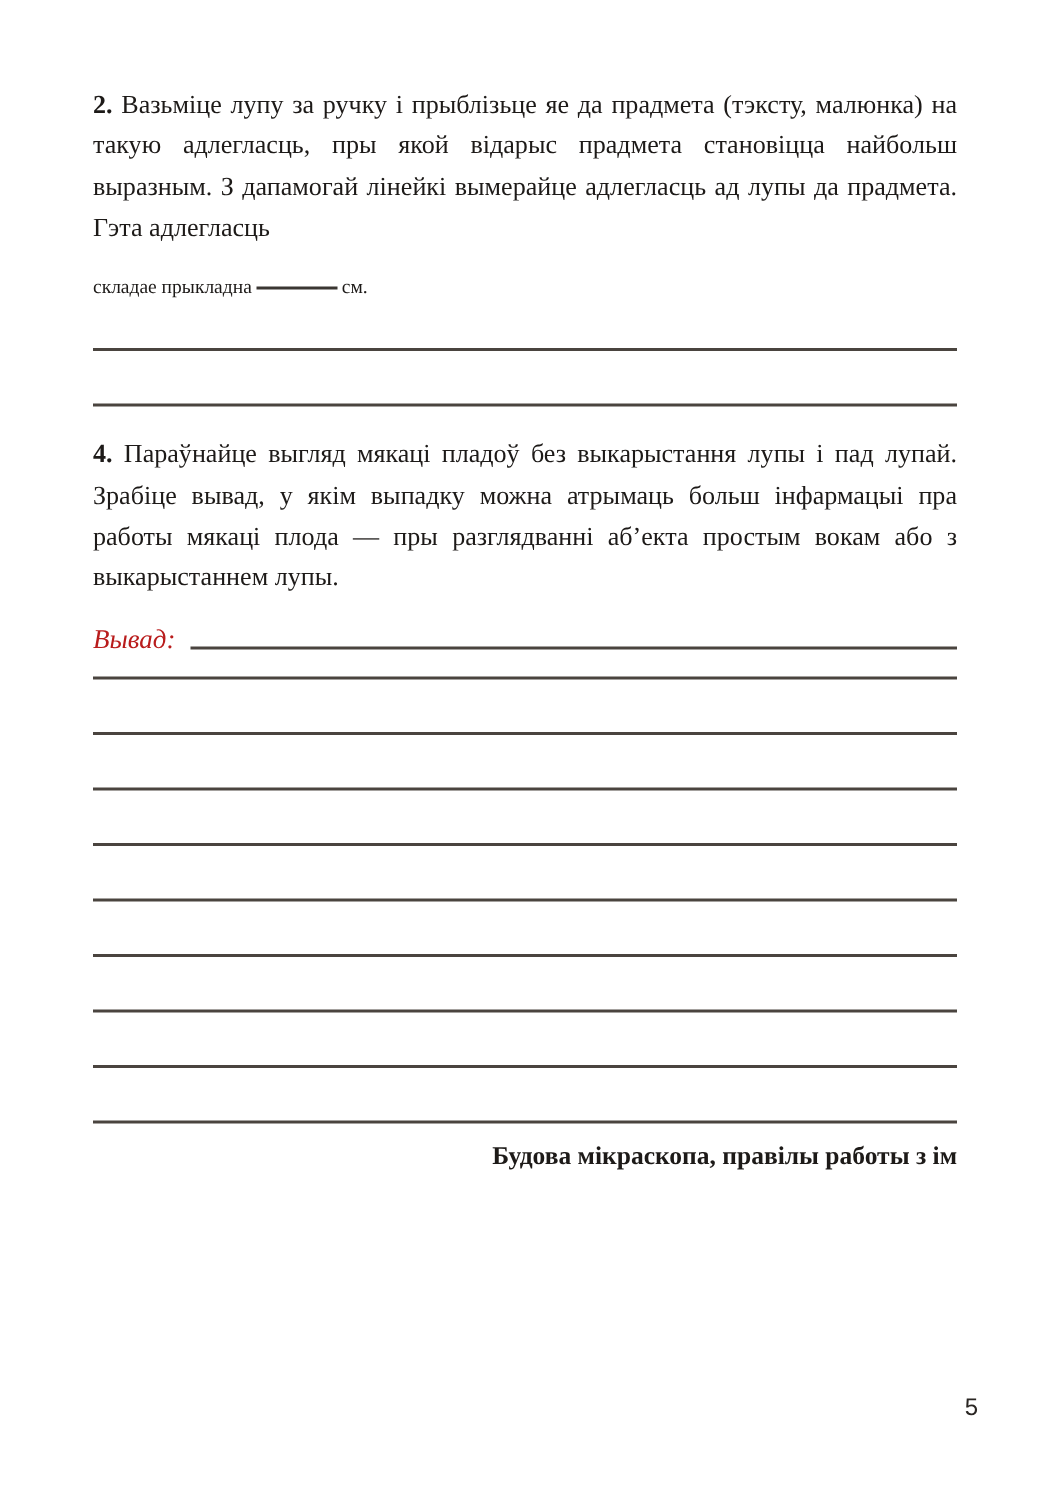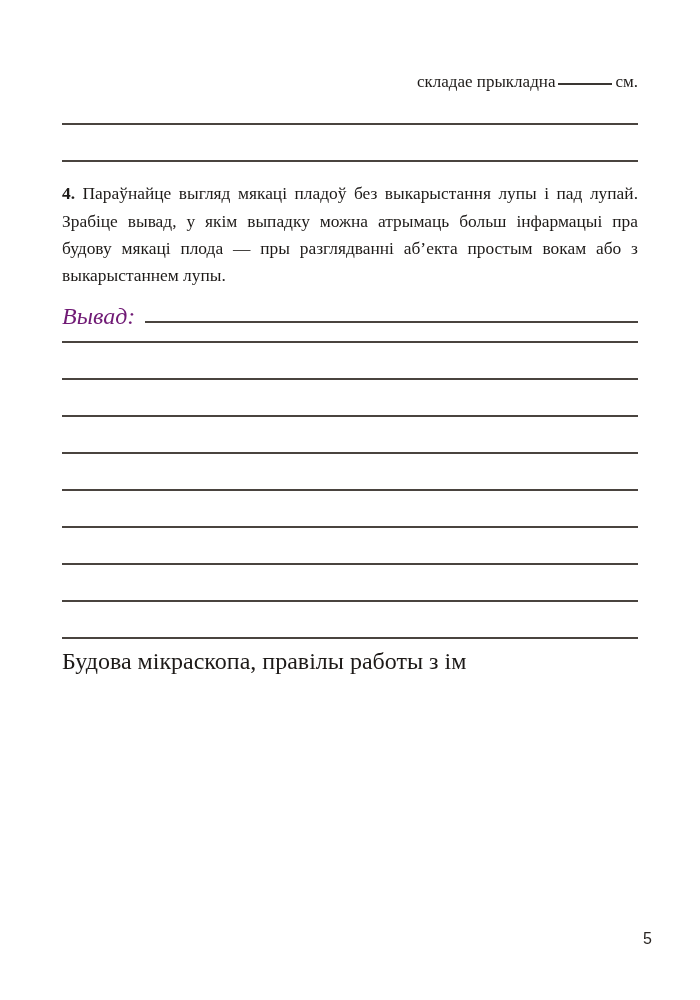--- a/index.html
+++ b/index.html
@@ -31,23 +31,23 @@
     text-justify: inter-word;
     color: #1d1a18;
     -webkit-hyphens: none;
     hyphens: none;
   }
   p.para .num {
     font-weight: bold;
   }
   .standalone {
     margin: 0;
-    font-size: 17px;
+    font-size: 13px;
     line-height: 27.3px;
-    text-align: right;
+    text-align: left;
   }
   .gap-blank {
     display: inline-block;
     width: 54px;
     border-bottom: 2px solid #3a3632;
     vertical-align: 2px;
     margin: 0 3px;
   }
   .spacer-6  { height: 6px; }
   .spacer-9  { height: 9px; }
@@ -73,75 +73,76 @@
   }
 
   
   .vyvad-row {
     display: flex;
     align-items: flex-end;
     width: 576px;
   }
   .vyvad-label {
     font-style: italic;
-    font-size: 24px;
+    font-size: 18px;
     line-height: 22px;
     white-space: nowrap;
     padding-right: 10px;
-    color: #701a75;
+    color: #b91c1c;
   }
   .vyvad-rule {
     flex: 1 1 auto;
     height: 0;
     border-top: 2px solid #4a443f;
     margin-bottom: 4px;
   }
   .section-heading {
     margin: 0;
-    font-size: 24px;
+    font-size: 17px;
     line-height: 24px;
-    font-weight: normal;
-    text-align: left;
+    font-weight: bold;
+    text-align: right;
     color: #1d1a18;
   }
   .pagenum {
     position: absolute;
     right: 48px;
     bottom: 52px;
     font-size: 16px;
     line-height: 18px;
     color: #2a2623;
     font-family: "Liberation Sans", "DejaVu Sans", sans-serif;
   }
 </style>
 </head>
 <body>
 
 <div class="page">
 
   <div class="content">
 
+    <p class="para"><span class="num">2.</span> <span>Вазьміце лупу за ручку і прыблізьце яе да прадмета (тэксту, малюнка) на такую адлегласць, пры якой відарыс прадмета становіцца найбольш выразным. З дапамогай лінейкі вымерайце адлегласць ад лупы да прадмета. Гэта адлегласць</span></p>
 
     <div class="spacer-12"></div>
 
     <p class="standalone"><span>складае прыкладна</span><span class="gap-blank"></span><span>см.</span></p>
 
     <div class="spacer-6"></div>
 
 
     <div class="spacer-22"></div>
 
     <div class="rule-block">
       <div class="rule"></div>
       <div class="rule"></div>
     </div>
 
     <div class="spacer-18"></div>
 
-    <p class="para"><span class="num">4.</span> <span>Параўнайце выгляд мякаці пладоў без выкарыстання лупы і пад лупай. Зрабіце вывад, у якім выпадку можна атрымаць больш інфармацыі пра будову мякаці плода — пры разглядванні аб’екта простым вокам або з выкарыстаннем лупы.</span></p>
+    <p class="para"><span class="num">4.</span> <span>Параўнайце выгляд мякаці пладоў без выкарыстання лупы і пад лупай. Зрабіце вывад, у якім выпадку можна атрымаць больш інфармацыі пра работы мякаці плода — пры разглядванні аб’екта простым вокам або з выкарыстаннем лупы.</span></p>
 
     <div class="spacer-16"></div>
 
     <div class="vyvad-row">
       <span class="vyvad-label">Вывад:</span>
       <span class="vyvad-rule"></span>
     </div>
 
     <div class="spacer-14"></div>
 

